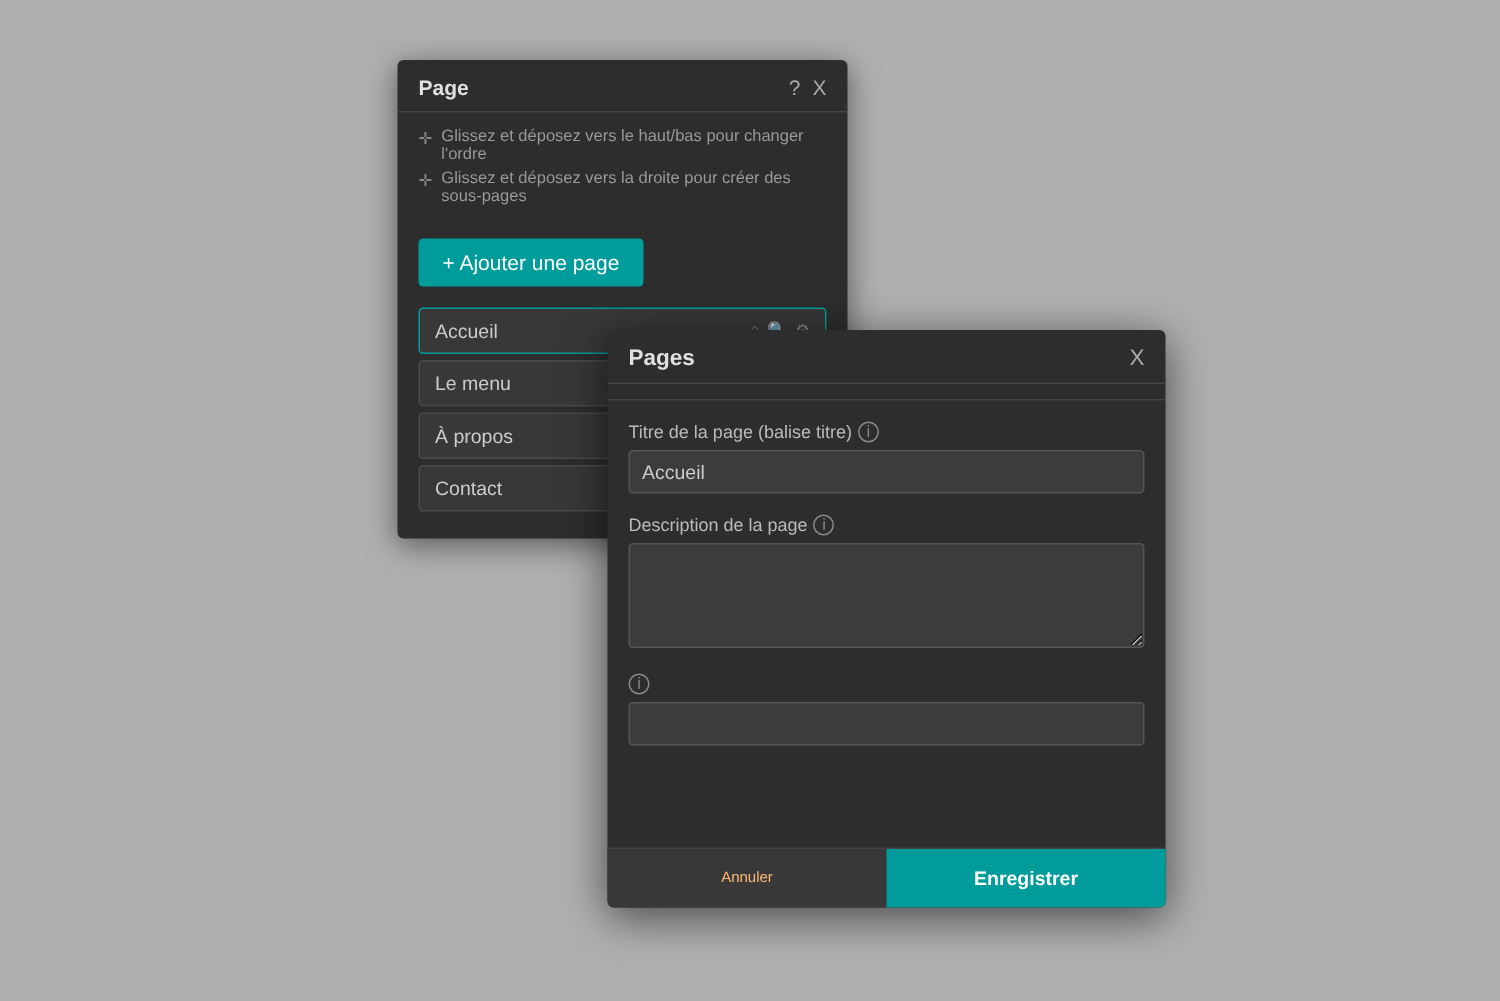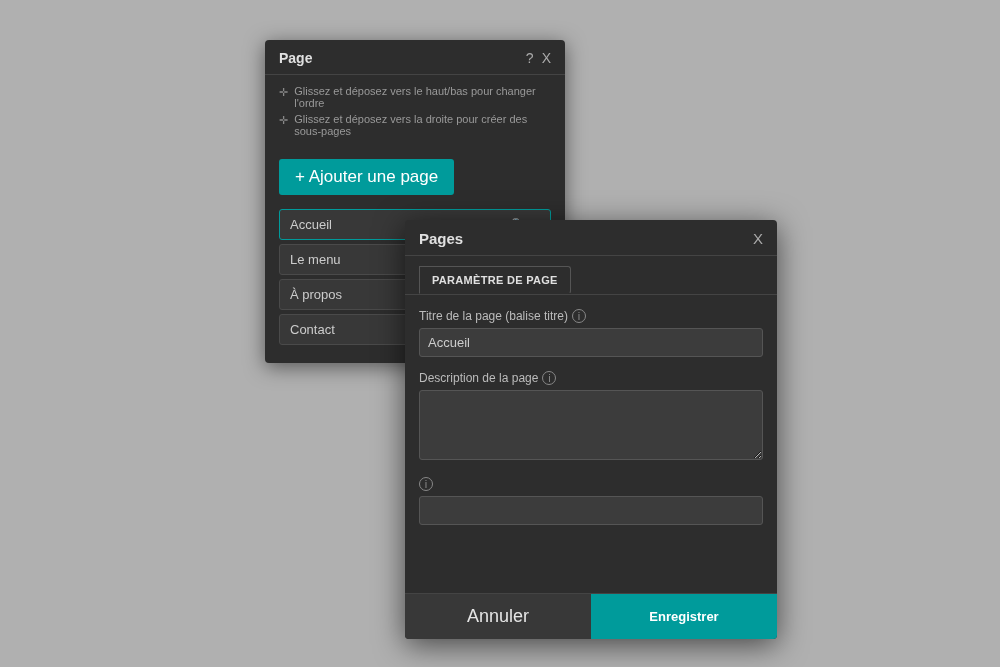--- a/index.html
+++ b/index.html
@@ -67,21 +67,21 @@
       margin-top: 1px;
     }
     .add-page-btn {
       margin: 8px 14px 14px;
       background: #009b9b;
       color: white;
       border: none;
       border-radius: 3px;
       padding: 8px 16px;
       cursor: pointer;
-      font-size: 17px;
+      font-size: 14px;
       display: flex;
       align-items: center;
       gap: 6px;
     }
 
     .page-list {
       padding: 0 14px 14px;
     }
     .page-item {
       background: #383838;
@@ -222,23 +222,23 @@
     .pages-footer {
       display: flex;
       border-top: 1px solid #444;
       margin-top: 40px;
     }
     .footer-cancel-btn {
       flex: 1;
       padding: 12px;
       background: #383838;
       border: none;
-      color: #e5e5e5;
-      cursor: pointer;
-      font-size: 18px;
+      color: #fdba74;
+      cursor: pointer;
+      font-size: 10px;
       border-radius: 0 0 0 4px;
     }
     .footer-save-btn {
       flex: 1;
       padding: 12px;
       background: #009b9b;
       border: none;
       color: white;
       cursor: pointer;
       font-size: 13px;
@@ -292,23 +292,20 @@
     </div>
   </div>
 </div>
 
 <div class="pages-dialog">
   <div class="pages-dialog-header">
     <span class="pages-dialog-title">Pages</span>
     <button class="pages-close-btn">X</button>
   </div>
   <div class="pages-tabs">
-    <button class="pages-tab active">
-      <span>PARAMÈTRE DE PAGE</span>
-    </button>
   </div>
   <div class="pages-body">
     <div class="field-label">
       <span>Titre de la page (balise titre)</span>
       <span class="info-icon">i</span>
     </div>
     <input class="field-input" type="text" value="Accueil" style="">
 
     <div class="field-label">
       <span>Description de la page</span>

